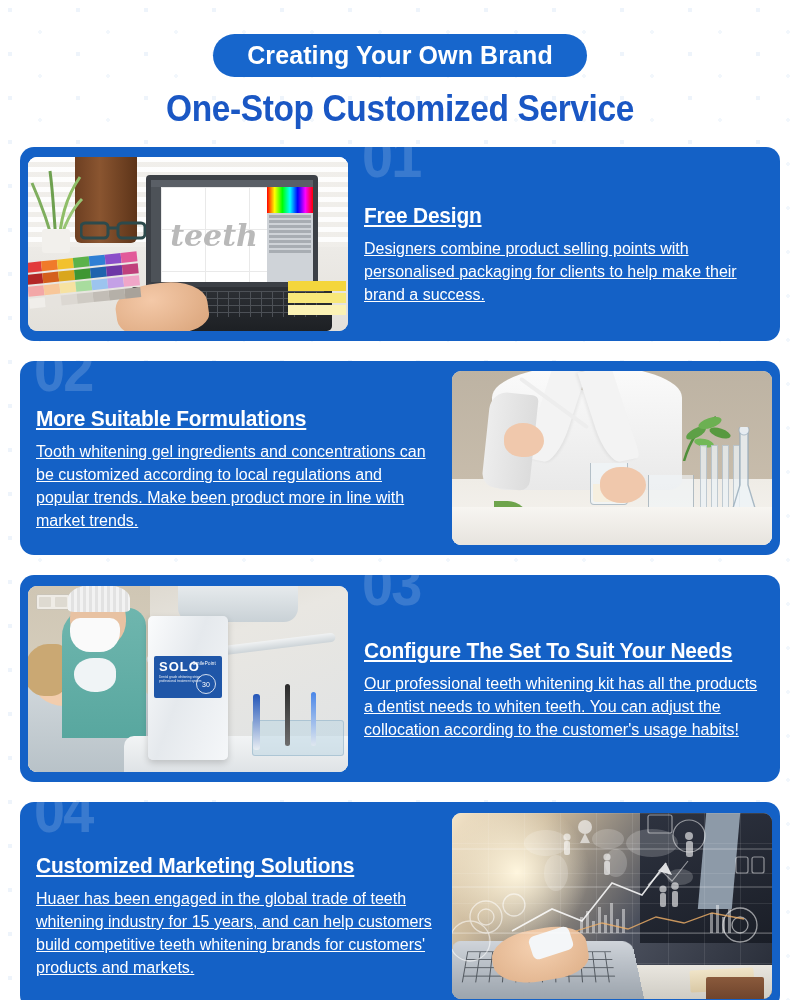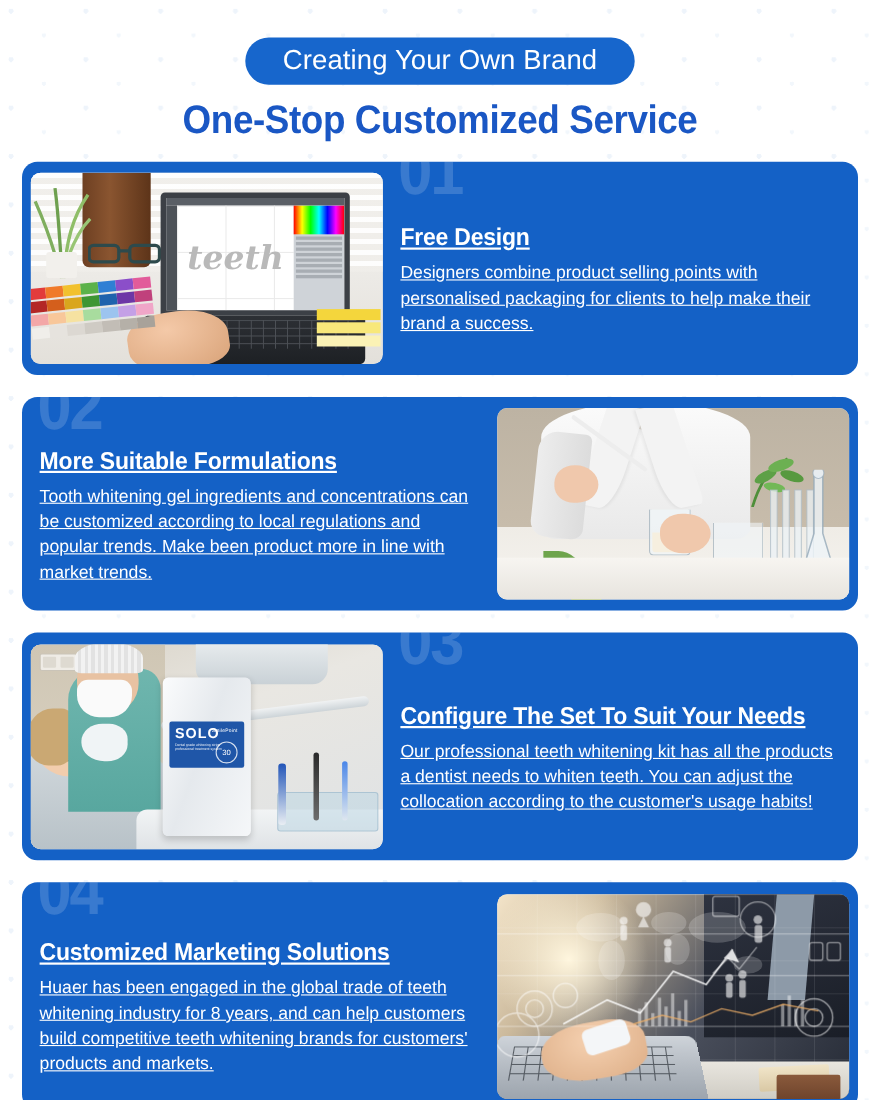--- a/index.html
+++ b/index.html
@@ -34,21 +34,21 @@
 
   .badge {
     display: inline-block;
     background: #1766cc;
     color: #ffffff;
     border-radius: 22px;
     padding: 8px 34px 9px 34px;
     font-size: 25px;
     line-height: 26px;
     letter-spacing: 0.1px;
-    font-weight: 400;
+    font-weight: 700;
   }
 
   .main-title {
     margin-top: 13px;
     color: #1a57c4;
     font-size: 36px;
     line-height: 38px;
     font-weight: 700;
     font-stretch: condensed;
     letter-spacing: -0.4px;
@@ -610,19 +610,19 @@
               <div class="s4-lapkeys"></div>
             </div>
           <div class="s4-hand"></div>
           <div class="s4-cuff"></div>
         </div>
       </div>
       <div class="text-col">
         <div class="watermark">04</div>
         <div class="card-inner-offset">
           <div class="card-title">Customized Marketing Solutions</div>
-          <div class="card-body">Huaer has been engaged in the global trade of teeth whitening industry for 8 years, and can help customers build competitive teeth whitening brands for customers' products and markets.</div>
+          <div class="card-body">Huaer has been engaged in the global trade of teeth whitening industry for 15 years, and can help customers build competitive teeth whitening brands for customers' products and markets.</div>
         </div>
       </div>
     </div>
 
   </div>
 </div>
 
 </body></html>

